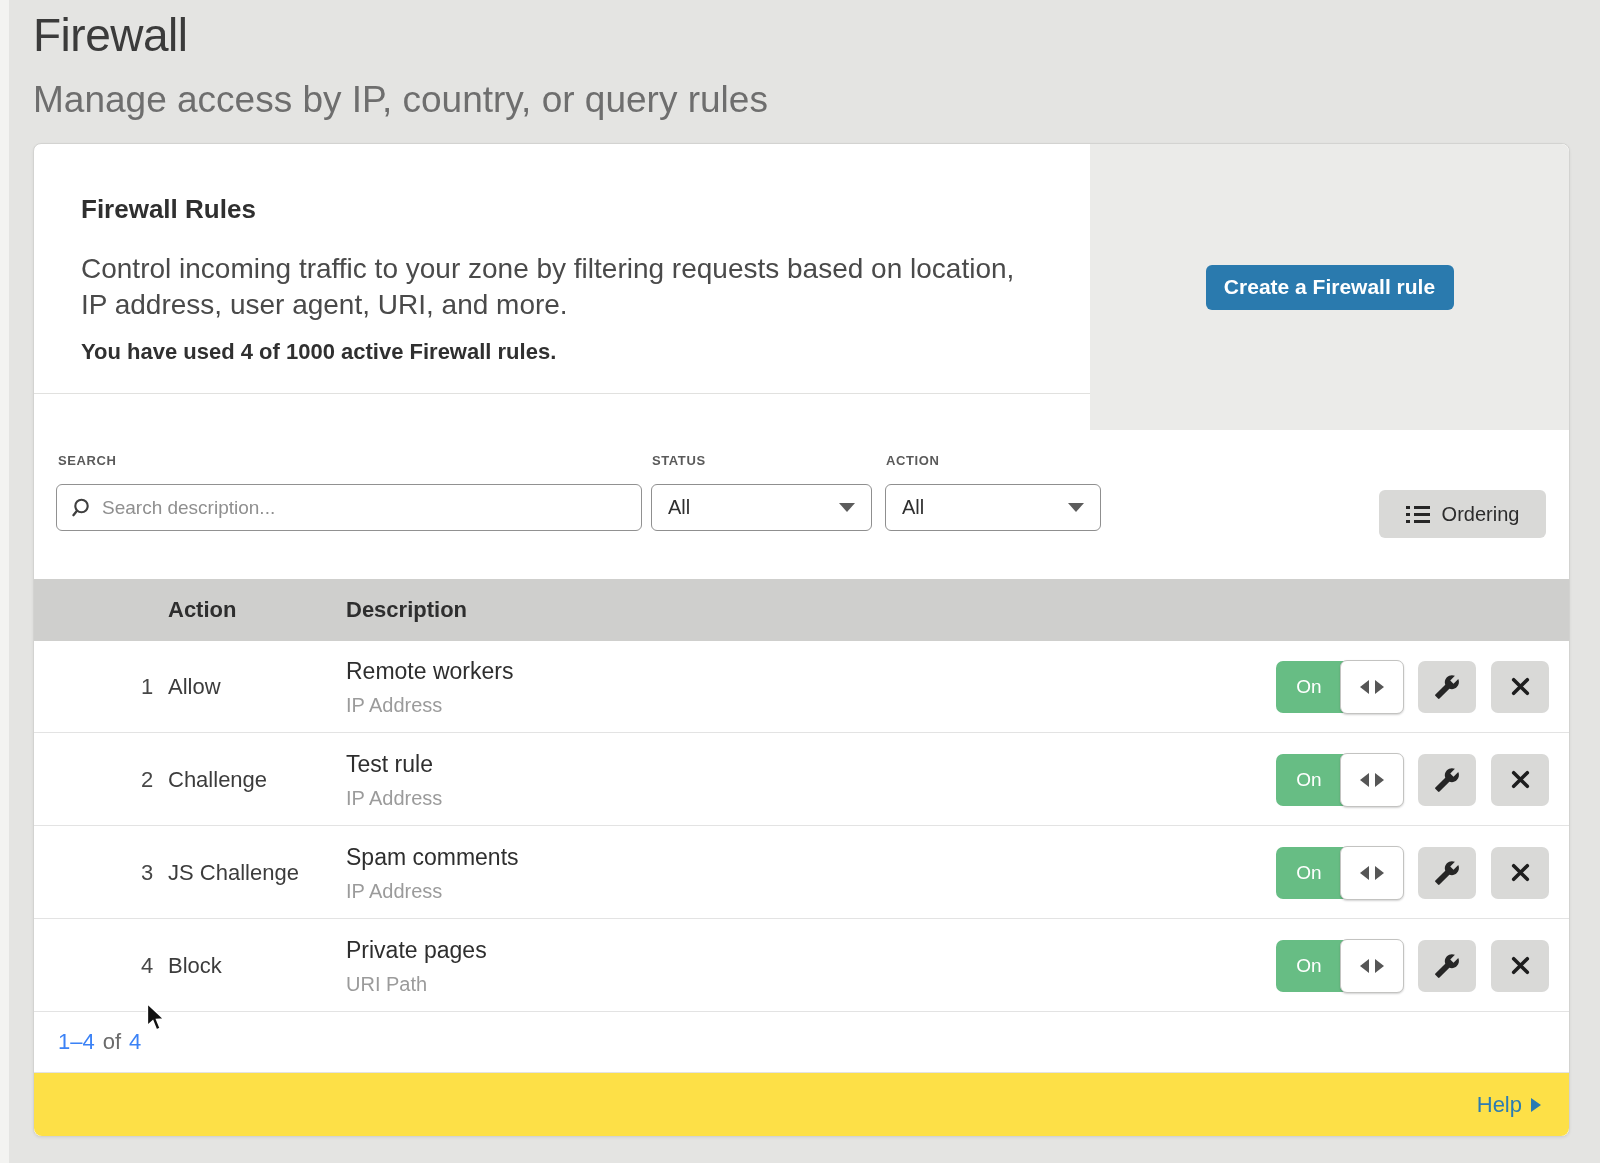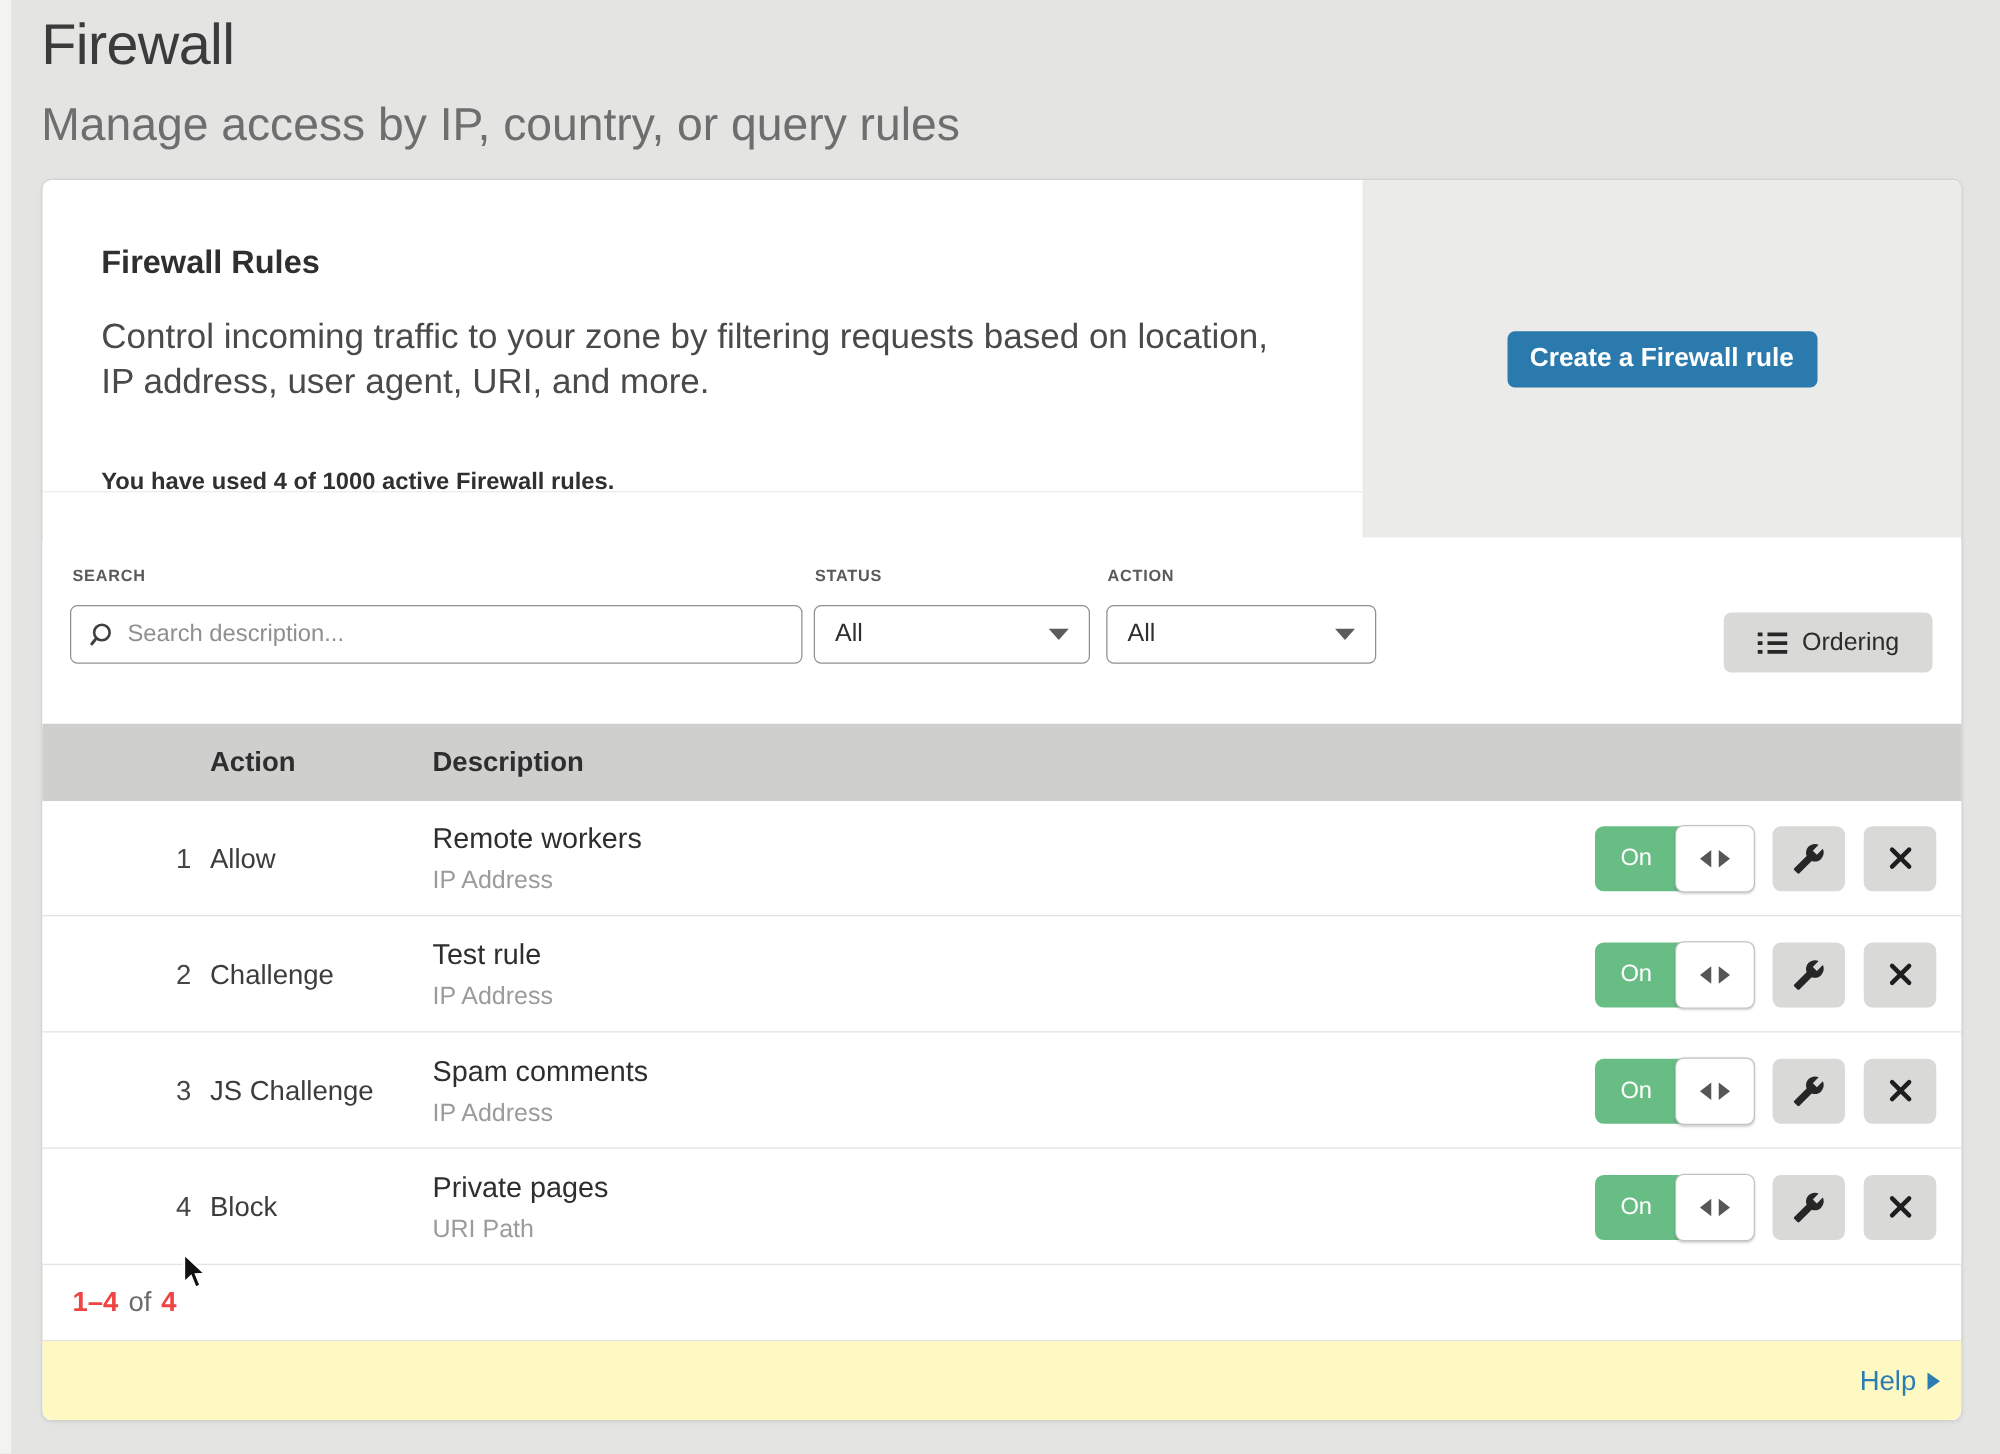--- a/index.html
+++ b/index.html
@@ -13,21 +13,21 @@
 
   .container { position:absolute; left:33px; top:143px; width:1537px; height:994px;
     background:#fff; border:1px solid #d3d3d1; border-radius:8px;
     box-shadow:0 1px 3px rgba(0,0,0,0.06); }
 
   
   .card-top { position:absolute; top:0; left:0; right:0; height:250px; border-bottom:1px solid #e1e1df; border-radius:8px 8px 0 0; }
   .card-left { position:absolute; left:47px; top:50px; width:980px; }
   .card-heading { font-size:26px; font-weight:700; color:#2f2f2f; }
   .card-desc { margin-top:26px; font-size:28px; line-height:36px; color:#4a4a4a; max-width:950px; }
-  .card-usage { margin-top:52px; font-size:19px; font-weight:700; color:#303030; }
+  .card-usage { margin-top:16px; font-size:22px; font-weight:700; color:#303030; }
   .card-right { position:absolute; top:0; right:0; width:479px; height:286px; background:#ebebe9;
     border-radius:0 8px 0 0; display:flex; align-items:center; justify-content:center; }
   .btn-primary { width:248px; height:45px; background:#2a7aae; color:#fff; border:none; border-radius:6px;
     font-family:inherit; font-size:21px; font-weight:700; cursor:pointer; }
 
   
   .filter-bar { position:absolute; top:288px; left:0; right:0; height:147px; background:#fff; }
   .filter-label { position:absolute; top:21px; font-size:13px; font-weight:700; letter-spacing:0.6px; color:#5a5a5a; }
   .lbl-search { left:24px; } .lbl-status { left:618px; } .lbl-action { left:852px; }
   .search-box { position:absolute; left:22px; top:52px; width:586px; height:47px; background:#fff;
@@ -66,24 +66,24 @@
     gap:6px; box-shadow:0 1px 2px rgba(0,0,0,0.18); }
   .tri-l { width:0; height:0; border-top:7px solid transparent; border-bottom:7px solid transparent; border-right:9px solid #565656; }
   .tri-r { width:0; height:0; border-top:7px solid transparent; border-bottom:7px solid transparent; border-left:9px solid #565656; }
 
   .icon-btn { width:58px; height:52px; background:#d9d9d7; border:none; border-radius:7px; margin-left:15px;
     display:flex; align-items:center; justify-content:center; cursor:pointer; }
 
   
   .table-footer { position:absolute; top:868px; left:0; right:0; height:60px; display:flex; align-items:center;
     padding-left:24px; font-size:22px; color:#6b6b6b; }
-  .table-footer b { font-weight:700; color:#ef4444; }
+  .table-footer b { font-weight:400; color:#3b82f6; }
   .table-footer .mid { margin:0 8px; }
   .help-row { position:absolute; top:928px; left:0; right:0; bottom:0; border-top:1px solid #e3e3e3;
-    display:flex; align-items:center; justify-content:flex-end; padding-right:17px; border-radius:0 0 8px 8px; background:#fef9c3; }
+    display:flex; align-items:center; justify-content:flex-end; padding-right:28px; border-radius:0 0 8px 8px; background:#fde047; }
   .help-link { display:flex; align-items:center; gap:9px; font-size:22px; color:#2b7cb3; text-decoration:none; cursor:pointer; }
   .help-arrow { width:0; height:0; border-top:7px solid transparent; border-bottom:7px solid transparent; border-left:10px solid #2b7cb3; }
 
   .cursor { position:absolute; left:145px; top:1002px; pointer-events:none; }
 </style>
 </head>
 <body>
 
 <div class="page">
   <div class="left-strip"></div>

